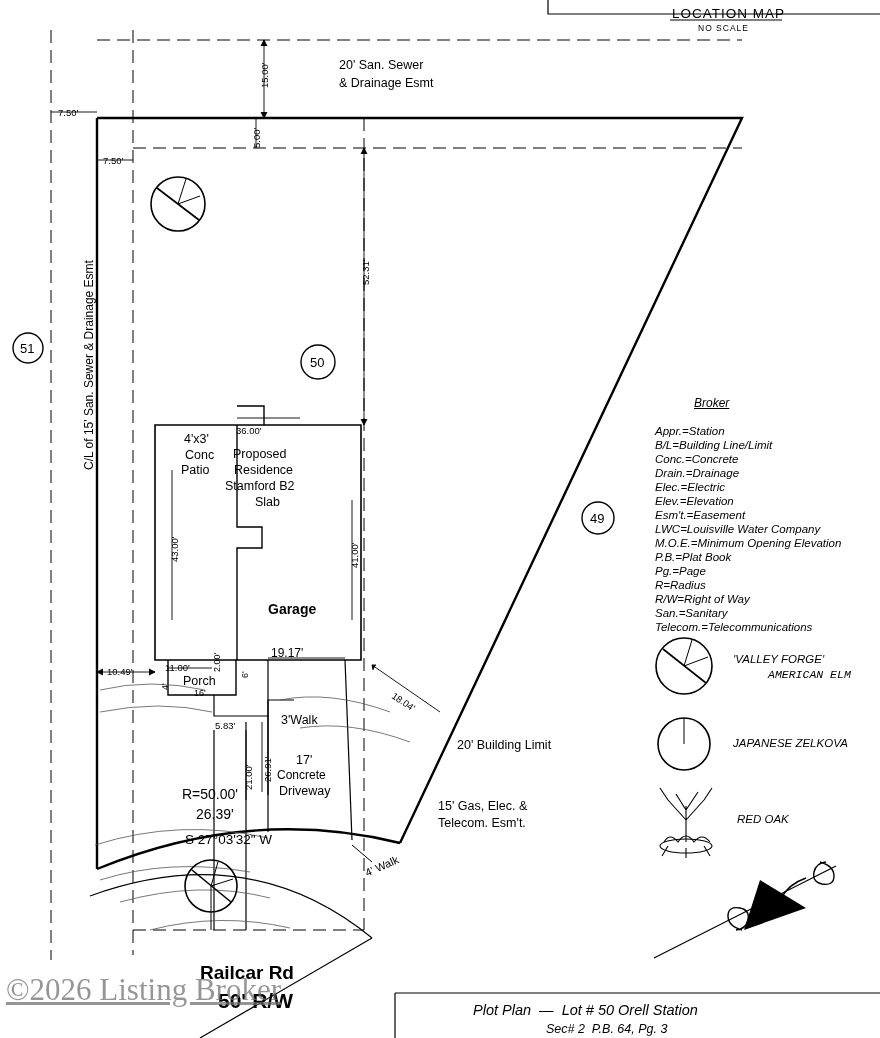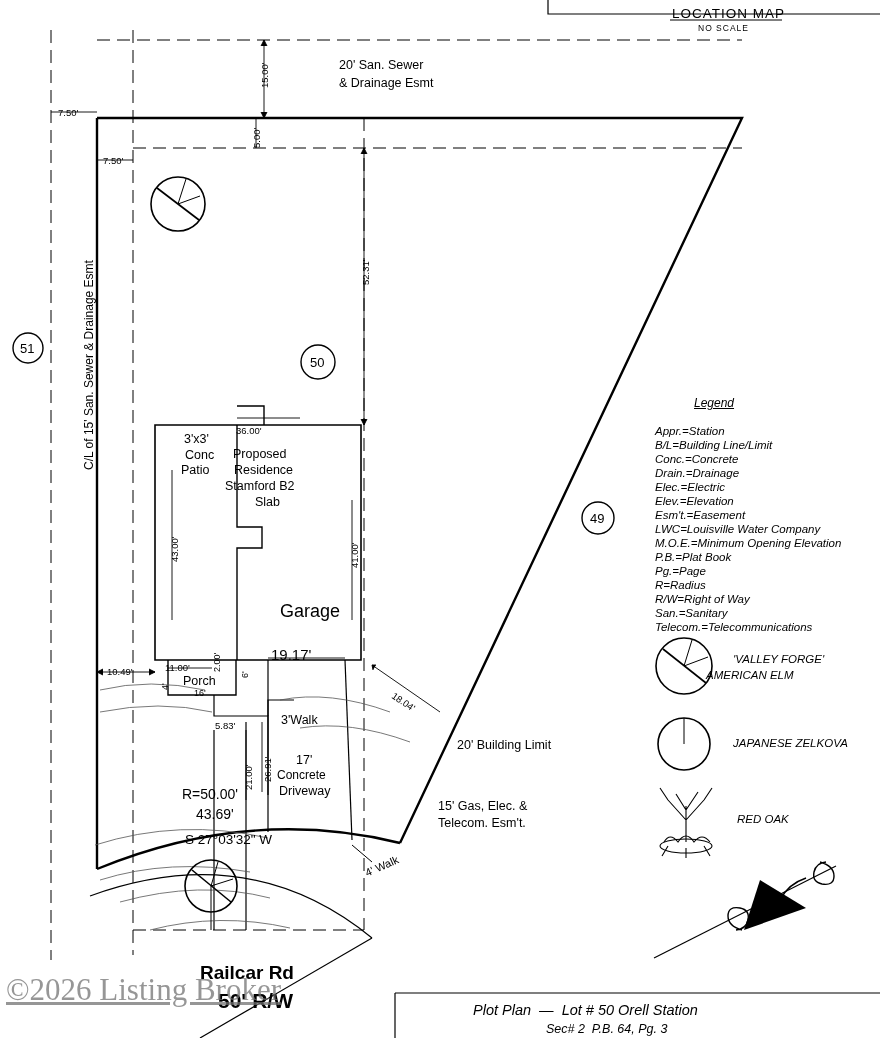--- a/index.html
+++ b/index.html
@@ -166,71 +166,71 @@
 <div class="lbl" style="left:103px;top:155px;font-size:9.5px;">7.50'</div>
 <div class="lbl c" style="left:360px;top:285px;font-size:9.5px;transform:rotate(-90deg);">52.31'</div>
 <div class="lbl" style="left:236px;top:425px;font-size:9.5px;">36.00'</div>
 <div class="lbl c" style="left:169px;top:562px;font-size:9.5px;transform:rotate(-90deg);">43.00'</div>
 <div class="lbl c" style="left:349px;top:568px;font-size:9.5px;transform:rotate(-90deg);">41.00'</div>
 <div class="lbl" style="left:165px;top:662px;font-size:9.5px;">11.00'</div>
 <div class="lbl c" style="left:212px;top:672px;font-size:9px;transform:rotate(-90deg);">2.00'</div>
 <div class="lbl" style="left:194px;top:688px;font-size:9px;">16'</div>
 <div class="lbl c" style="left:160px;top:690px;font-size:9px;transform:rotate(-90deg);">4'</div>
 <div class="lbl c" style="left:240px;top:678px;font-size:9px;transform:rotate(-90deg);">6'</div>
-<div class="lbl" style="left:271px;top:646px;font-size:15px;">19.17'</div>
+<div class="lbl" style="left:271px;top:646px;font-size:12px;">19.17'</div>
 <div class="lbl" style="left:215px;top:720px;font-size:9.5px;">5.83'</div>
 <div class="lbl c" style="left:243px;top:790px;font-size:9.5px;transform:rotate(-90deg);">21.00'</div>
 <div class="lbl c" style="left:262px;top:782px;font-size:9.5px;transform:rotate(-90deg);">26.91'</div>
 <div class="lbl" style="left:107px;top:666px;font-size:9.5px;">10.49'</div>
 <div class="lbl c" style="left:396px;top:690px;font-size:9.5px;transform:rotate(34deg);">18.04'</div>
 
-<div class="lbl" style="left:184px;top:432px;font-size:12.5px;">3'x3'</div>
+<div class="lbl" style="left:184px;top:432px;font-size:12.5px;">4'x3'</div>
 <div class="lbl" style="left:185px;top:448px;font-size:12.5px;">Conc</div>
 <div class="lbl" style="left:181px;top:463px;font-size:12.5px;">Patio</div>
 <div class="lbl" style="left:233px;top:447px;font-size:12.5px;">Proposed</div>
 <div class="lbl" style="left:234px;top:463px;font-size:12.5px;">Residence</div>
 <div class="lbl" style="left:225px;top:479px;font-size:12.5px;">Stamford B2</div>
 <div class="lbl" style="left:255px;top:495px;font-size:12.5px;">Slab</div>
-<div class="lbl" style="left:280px;top:601px;font-size:18px;">Garage</div>
+<div class="lbl" style="left:268px;top:601px;font-size:14px;font-weight:bold;">Garage</div>
 <div class="lbl" style="left:183px;top:674px;font-size:12.5px;">Porch</div>
 <div class="lbl" style="left:281px;top:713px;font-size:12.5px;">3'Walk</div>
 <div class="lbl" style="left:364px;top:860px;font-size:11px;transform:rotate(-24deg);">4' Walk</div>
 <div class="lbl" style="left:296px;top:753px;font-size:12.5px;text-align:center;">17'</div>
 <div class="lbl" style="left:277px;top:768px;font-size:12px;text-align:right;">Concrete</div>
 <div class="lbl" style="left:279px;top:784px;font-size:12.5px;">Driveway</div>
 
 <div class="lbl" style="left:457px;top:738px;font-size:12.5px;">20' Building Limit</div>
 <div class="lbl" style="left:438px;top:799px;font-size:12.5px;">15' Gas, Elec. &amp;</div>
 <div class="lbl" style="left:438px;top:816px;font-size:12.5px;">Telecom. Esm't.</div>
 
 <div class="lbl" style="left:182px;top:786px;font-size:14px;">R=50.00'</div>
-<div class="lbl" style="left:196px;top:806px;font-size:14px;">43.69'</div>
+<div class="lbl" style="left:196px;top:806px;font-size:14px;">26.39'</div>
 <div class="lbl" style="left:185px;top:832px;font-size:13.5px;">S 27°03'32" W</div>
 
 <div class="lbl" style="left:200px;top:962px;font-size:19px;font-weight:bold;text-align:center;">Railcar Rd</div>
 <div class="lbl" style="left:210px;top:989px;font-size:21px;font-weight:bold;margin-left:8px;">50' R/W</div>
 
-<div class="lbl legend-title" style="left:694px;top:396px;text-decoration:underline;">Legend</div>
+<div class="lbl legend-title" style="left:694px;top:396px;text-decoration:underline;">Broker</div>
 <div class="lbl legend-line" style="left:655px;top:424px;">Appr.=Station</div>
 <div class="lbl legend-line" style="left:655px;top:438px;">B/L=Building Line/Limit</div>
 <div class="lbl legend-line" style="left:655px;top:452px;">Conc.=Concrete</div>
 <div class="lbl legend-line" style="left:655px;top:466px;">Drain.=Drainage</div>
 <div class="lbl legend-line" style="left:655px;top:480px;">Elec.=Electric</div>
 <div class="lbl legend-line" style="left:655px;top:494px;">Elev.=Elevation</div>
 <div class="lbl legend-line" style="left:655px;top:508px;">Esm't.=Easement</div>
 <div class="lbl legend-line" style="left:655px;top:522px;">LWC=Louisville Water Company</div>
 <div class="lbl legend-line" style="left:655px;top:536px;">M.O.E.=Minimum Opening Elevation</div>
 <div class="lbl legend-line" style="left:655px;top:550px;">P.B.=Plat Book</div>
 <div class="lbl legend-line" style="left:655px;top:564px;">Pg.=Page</div>
 <div class="lbl legend-line" style="left:655px;top:578px;">R=Radius</div>
 <div class="lbl legend-line" style="left:655px;top:592px;">R/W=Right of Way</div>
 <div class="lbl legend-line" style="left:655px;top:606px;">San.=Sanitary</div>
 <div class="lbl legend-line" style="left:655px;top:620px;">Telecom.=Telecommunications</div>
 
 <div class="lbl tree-label" style="left:733px;top:652px;">'VALLEY FORGE'</div>
-<div class="lbl tree-label" style="left:706px;top:668px;">AMERICAN ELM</div>
+<div class="lbl tree-label" style="left:768px;top:668px;font-family:Liberation Mono, monospace;">AMERICAN ELM</div>
 <div class="lbl tree-label" style="left:733px;top:736px;">JAPANESE ZELKOVA</div>
 <div class="lbl tree-label" style="left:737px;top:812px;">RED OAK</div>
 
 <div class="lbl it" style="left:473px;top:1002px;font-size:14.5px;">Plot Plan  —  Lot # 50 Orell Station</div>
 <div class="lbl it" style="left:546px;top:1022px;font-size:12.5px;">Sec# 2  P.B. 64, Pg. 3</div>
 
 <div class="watermark">©2026 Listing Broker</div>
 
 </body></html>

